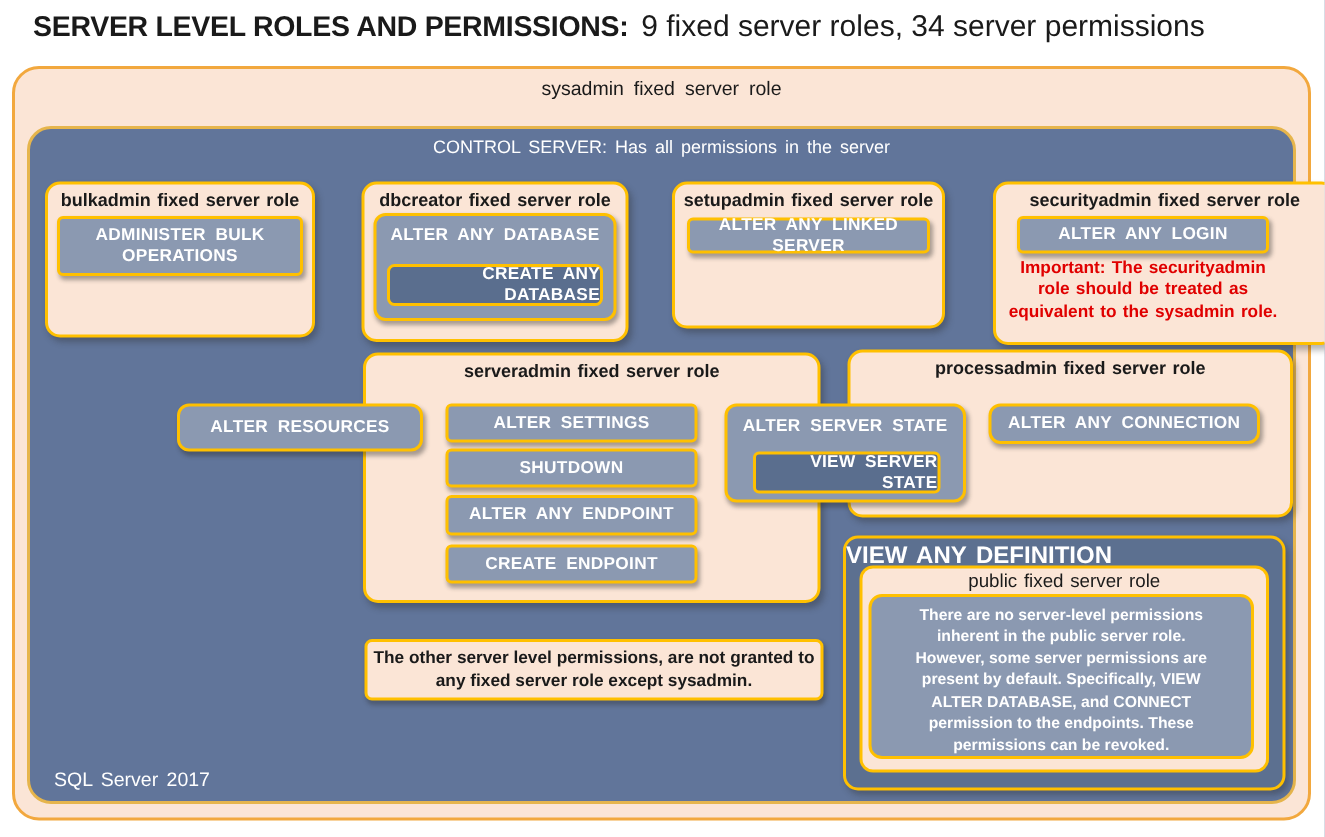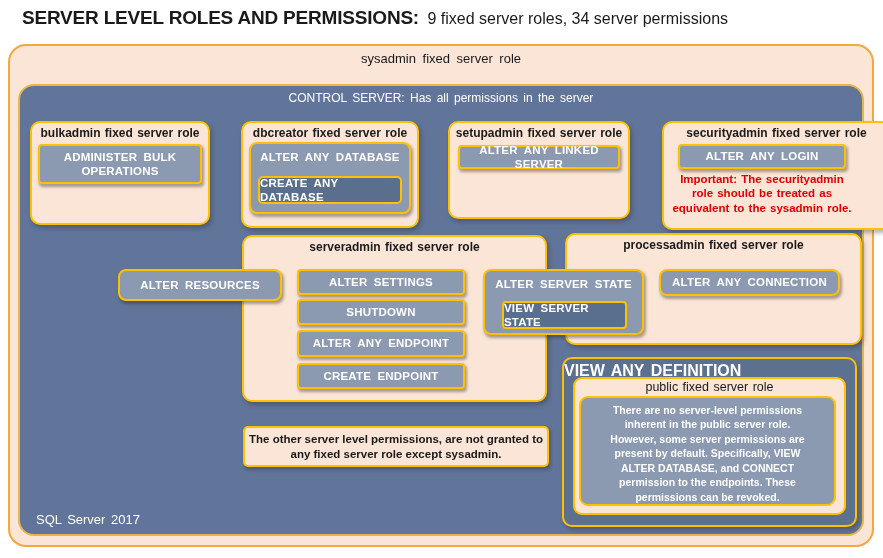--- a/index.html
+++ b/index.html
@@ -6,21 +6,21 @@
     --peach:#FBE5D6; --panel-blue:#61759A; --button-fill:#8B99B1;
     --button-dark-fill:#5A6E8E; --gold-border:#FFC000; --outer-border:#F2A83E;
     --warning-red:#E00000; --text-dark:#1A1A1A; --text-white:#FFFFFF;
   }
   *{margin:0;padding:0;box-sizing:border-box;}
   body{background:#fff;font-family:"Liberation Sans","DejaVu Sans",sans-serif;}
   .page{position:relative;width:883px;height:558px;background:#fff;overflow:hidden;}
 
   .page-title{position:absolute;left:22px;top:7px;white-space:nowrap;color:var(--text-dark);}
   .page-title .t-bold{font-weight:bold;font-size:19px;letter-spacing:-0.2px;}
-  .page-title .t-rest{font-size:16px;margin-left:4px;}
+  .page-title .t-rest{font-size:20px;margin-left:4px;}
 
   .outer-box{position:absolute;left:8px;top:44px;width:866px;height:503px;
     background:var(--peach);border:2px solid var(--outer-border);border-radius:18px;}
   .sysadmin-label{position:absolute;left:0;top:5px;width:100%;text-align:center;
     font-size:13px;color:var(--text-dark);word-spacing:3px;}
 
   .blue-box{position:absolute;left:8px;top:38px;width:846px;height:452px;
     background:var(--panel-blue);border:2px solid #E6B54C;border-radius:16px;}
   .control-label{position:absolute;left:0;top:5px;width:100%;text-align:center;
     font-size:12px;color:var(--text-white);word-spacing:2px;}
@@ -31,21 +31,21 @@
     font-weight:bold;font-size:12px;color:var(--text-dark);word-spacing:1px;white-space:nowrap;}
 
   .perm{position:absolute;background:var(--button-fill);border:2px solid var(--gold-border);
     color:var(--text-white);font-weight:bold;font-size:11.5px;text-align:center;
     word-spacing:3px;letter-spacing:.2px;border-radius:4px;
     box-shadow:1.5px 2.5px 3px rgba(40,40,40,.4);
     display:flex;align-items:center;justify-content:center;line-height:1.25;}
   .perm.round{border-radius:8px;}
   .perm.holder{display:block;padding-top:6px;}
   .perm-dark{position:absolute;background:var(--button-dark-fill);border:2px solid var(--gold-border);
-    border-radius:5px;color:var(--text-white);font-weight:bold;font-size:11.5px;text-align:left;
+    border-radius:5px;color:var(--text-white);font-weight:bold;font-size:11.5px;text-align:right;
     word-spacing:3px;display:flex;align-items:center;justify-content:center;}
 
   .warning-text{position:absolute;left:4px;top:49px;width:188px;text-align:center;
     color:var(--warning-red);font-weight:bold;font-size:11.5px;line-height:1.25;word-spacing:1px;}
 
   .public-outer{position:absolute;left:542px;top:271px;width:295px;height:170px;
     background:#5C7090;border:2px solid var(--gold-border);border-radius:10px;
     box-shadow:2px 3px 4px rgba(40,40,40,.35);}
   .public-header{position:absolute;left:0;top:3px;width:100%;text-align:left;
     color:var(--text-white);font-weight:bold;font-size:16px;word-spacing:2px;}

